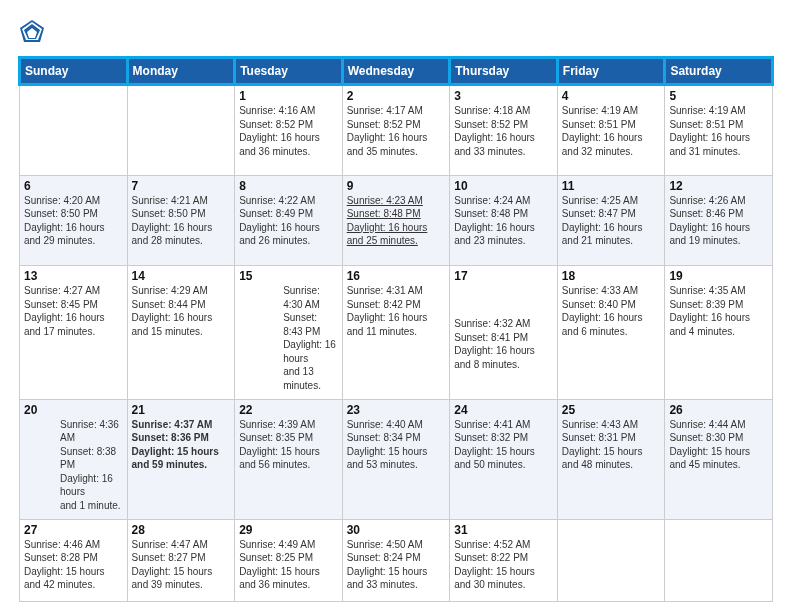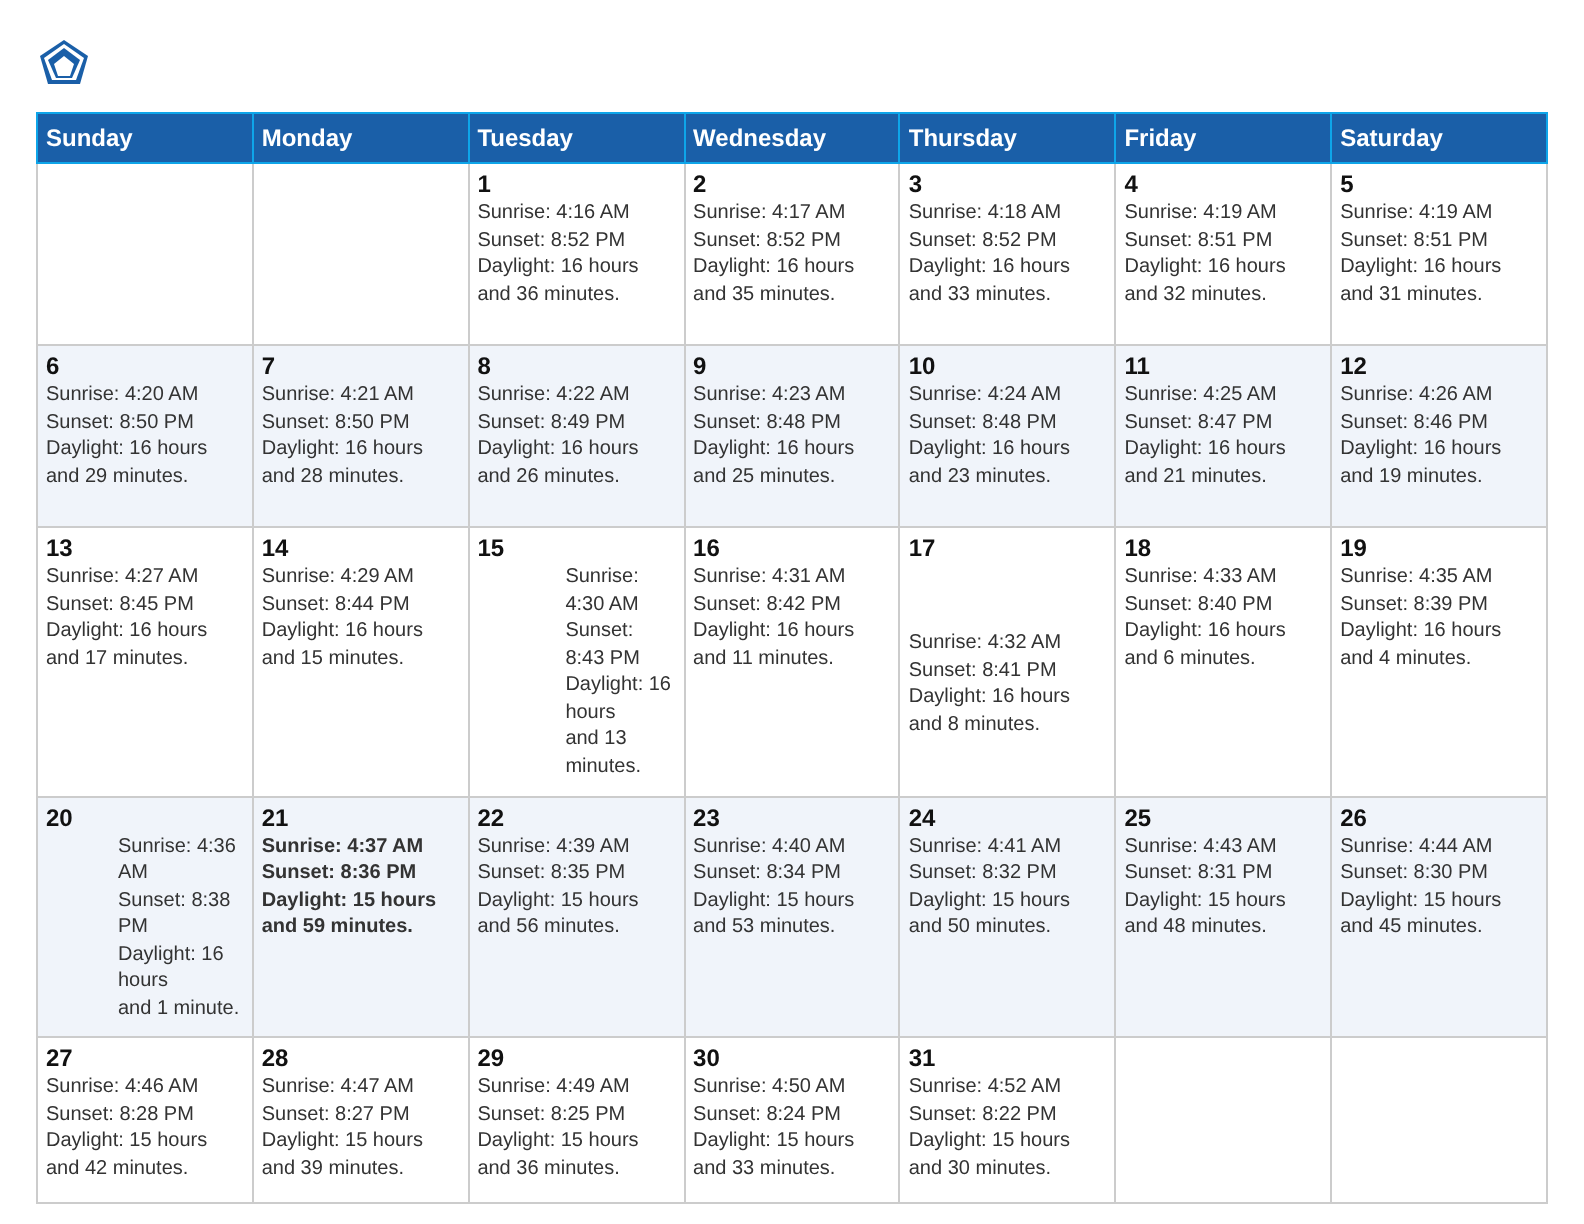--- a/index.html
+++ b/index.html
@@ -66,21 +66,21 @@
       width: 100%;
       table-layout: fixed;
     }
     .calendar th {
       background: #1a5fa8;
       color: #fff;
       font-size: 12px;
       font-weight: bold;
       padding: 5px 4px;
       text-align: left;
-      border: 1px solid #0ea5e9;
+      border: 3px solid #0ea5e9;
     }
     .calendar td {
       vertical-align: top;
       border: 1px solid #ccc;
       padding: 3px 4px;
       font-size: 9.5px;
       color: #333;
       background: #fff;
       height: 88px;
     }
@@ -198,21 +198,21 @@
           </td>
           <td>
             <span class="day-num">8</span>
             <div class="day-info" style="white-space: pre-line;">Sunrise: 4:22 AM
 Sunset: 8:49 PM
 Daylight: 16 hours
 and 26 minutes.</div>
           </td>
           <td>
             <span class="day-num">9</span>
-            <div class="day-info" style="white-space: pre-line;">Sunrise: 4:23 AM
+            <div class="day-info" style="white-space: pre-line; text-decoration: underline;">Sunrise: 4:23 AM
 Sunset: 8:48 PM
 Daylight: 16 hours
 and 25 minutes.</div>
           </td>
           <td>
             <span class="day-num">10</span>
             <div class="day-info" style="white-space: pre-line;">Sunrise: 4:24 AM
 Sunset: 8:48 PM
 Daylight: 16 hours
 and 23 minutes.</div>

